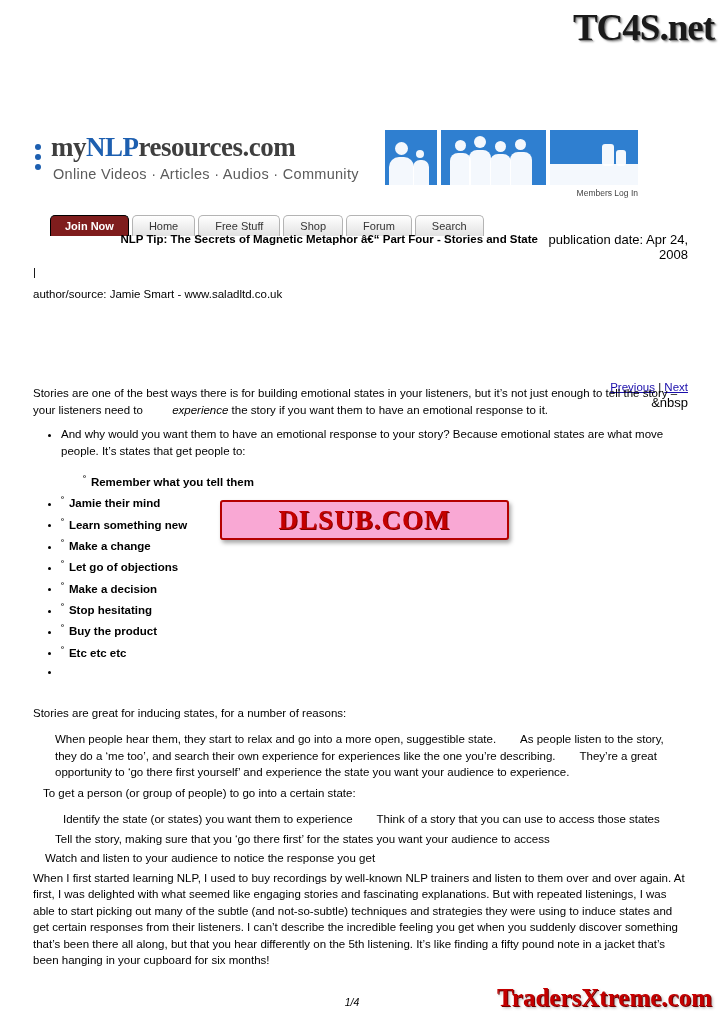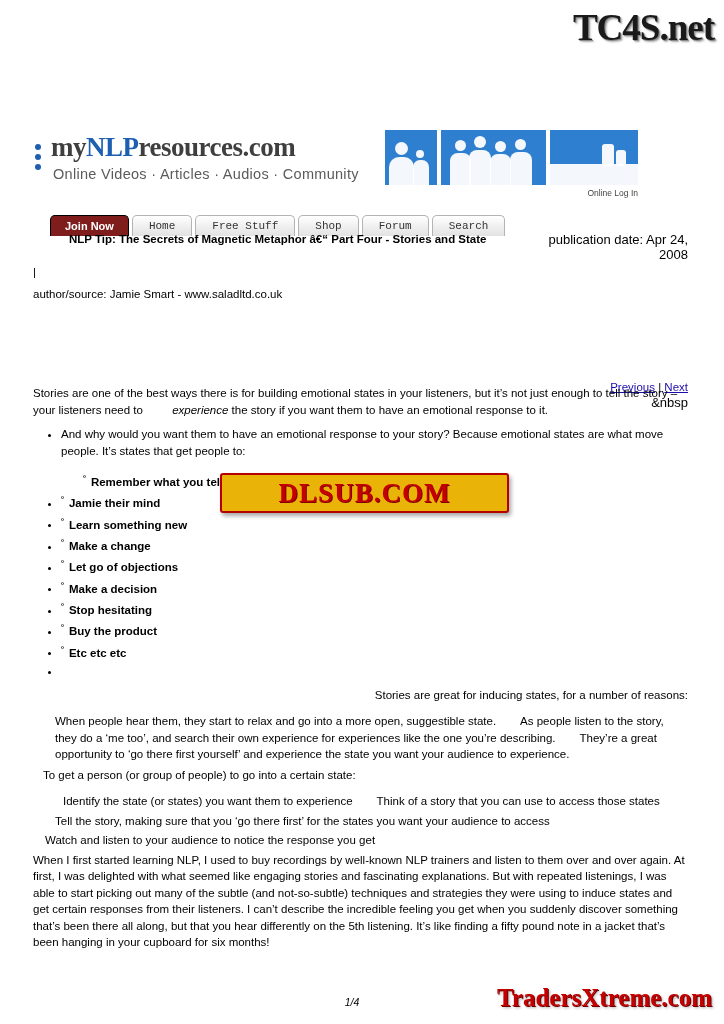--- a/index.html
+++ b/index.html
@@ -129,21 +129,21 @@
     line-height: 20px;
     padding: 0 16px;
     font-size: 11px;
     color: #333;
     background: linear-gradient(#ffffff, #e2e2e2);
     border: 1px solid #b4b4b4;
     border-bottom: none;
     border-radius: 5px 5px 0 0;
     margin-right: 3px;
     white-space: nowrap;
-    font-family: Liberation Mono, monospace;
+    font-family: Liberation Sans, sans-serif;
   }
   .nav-tab.join {
     background: #7f1d1d;
     color: #ffffff;
     font-weight: bold;
     border-color: #000;
     font-family: "Liberation Sans", sans-serif;
     font-size: 11px;
     padding: 0 14px;
   }
@@ -160,20 +160,21 @@
     justify-content: space-between;
     align-items: flex-start;
     font-size: 11.5px;
   }
   .article-title {
     font-weight: bold;
     font-size: 11.5px;
     line-height: 15px;
     padding-left: 36px;
     flex: 1 1 auto;
+    text-align: right;
   }
   .pub-date {
     text-align: right;
     font-size: 13px;
     line-height: 15px;
     width: 150px;
     flex: 0 0 auto;
   }
   .pipe-line {
     font-size: 11.5px;
@@ -242,24 +243,24 @@
   .para-block { margin-top: 10px; }
   .para-block p { margin: 0 0 3px 12px; }
   .indent1 { padding-left: 10px; }
   .indent2 { padding-left: 18px; }
   .gap-sep { display: inline-block; width: 24px; }
 
   
   .dlsub {
     position: absolute;
     left: 220px;
-    top: 473px;
+    top: 500px;
     width: 285px;
     height: 36px;
-    background: #eab308;
+    background: #f9a8d4;
     border: 2px solid #b50000;
     border-radius: 3px;
     display: flex;
     align-items: center;
     justify-content: center;
     box-shadow: 2px 3px 4px rgba(0,0,0,0.35);
   }
   .dlsub span {
     font-family: "Liberation Serif", serif;
     font-weight: bold;
@@ -330,21 +331,21 @@
       <div class="silhouette" style="left:74px; top:9px; width:11px; height:11px; border-radius:50%;"></div>
       <div class="silhouette" style="left:69px; top:22px; width:22px; height:33px; border-radius:8px 8px 0 0;"></div>
     </div>
     <div class="photo p3">
       <div class="silhouette" style="left:0; top:34px; width:88px; height:21px;"></div>
       <div class="silhouette" style="left:52px; top:14px; width:12px; height:22px; border-radius:3px;"></div>
       <div class="silhouette" style="left:66px; top:20px; width:10px; height:16px; border-radius:3px;"></div>
     </div>
   </div>
 
-  <div class="members-login">Online Log In</div>
+  <div class="members-login">Members Log In</div>
 </div>
 
 <div class="nav-bar">
   <div class="nav-tab join">Join Now</div>
   <div class="nav-tab">Home</div>
   <div class="nav-tab">Free Stuff</div>
   <div class="nav-tab">Shop</div>
   <div class="nav-tab">Forum</div>
   <div class="nav-tab">Search</div>
 </div>
@@ -381,21 +382,21 @@
     <li><span class="sub-marker">º</span><span>Learn something new</span></li>
     <li><span class="sub-marker">º</span><span>Make a change</span></li>
     <li><span class="sub-marker">º</span><span>Let go of objections</span></li>
     <li><span class="sub-marker">º</span><span>Make a decision</span></li>
     <li><span class="sub-marker">º</span><span>Stop hesitating</span></li>
     <li><span class="sub-marker">º</span><span>Buy the product</span></li>
     <li><span class="sub-marker">º</span><span>Etc etc etc</span></li>
     <li class="empty"></li>
   </ul>
 
-  <p style="margin-top:10px;text-align:right;">Stories are great for inducing states, for a number of reasons:</p>
+  <p style="margin-top:28px;">Stories are great for inducing states, for a number of reasons:</p>
 
   <div class="para-block">
     <p class="indent1"><span>When people hear them, they start to relax and go into a more open, suggestible state.</span><span class="gap-sep"></span><span>As people listen to the story, they do a ‘me too’, and search their own experience for experiences like the one you’re describing.</span><span class="gap-sep"></span><span>They’re a great opportunity to ‘go there first yourself’ and experience the state you want your audience to experience.</span></p>
   </div>
 
   <p style="margin-top:4px;" class="indent1">To get a person (or group of people) to go into a certain state:</p>
 
   <div class="para-block">
     <p class="indent2"><span>Identify the state (or states) you want them to experience</span><span class="gap-sep"></span><span>Think of a story that you can use to access those states</span></p>
     <p class="indent1">Tell the story, making sure that you ‘go there first’ for the states you want your audience to access</p>

